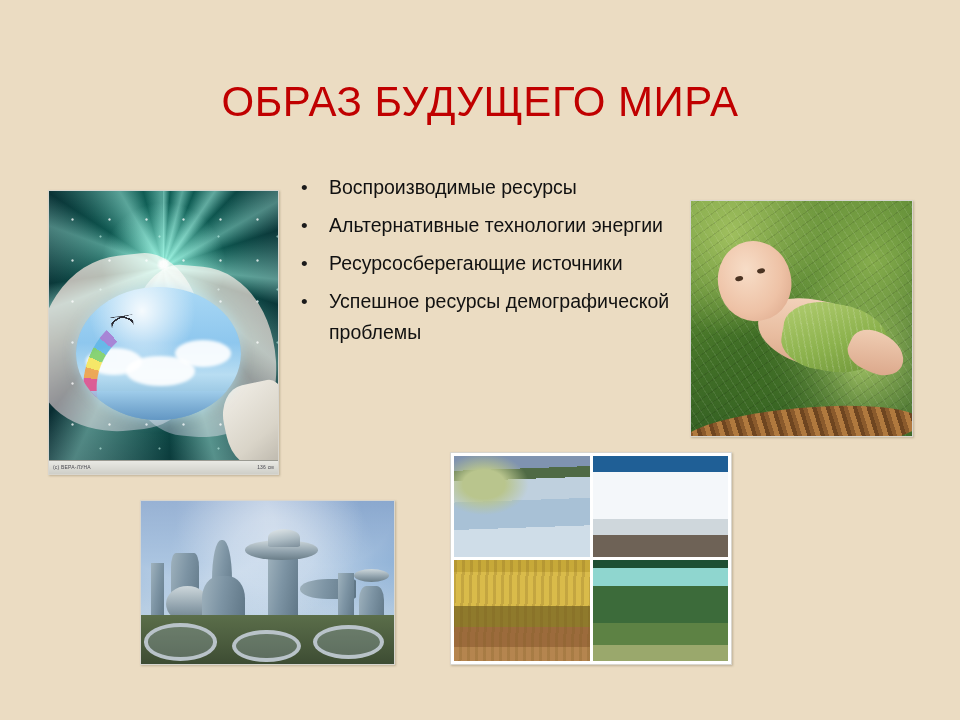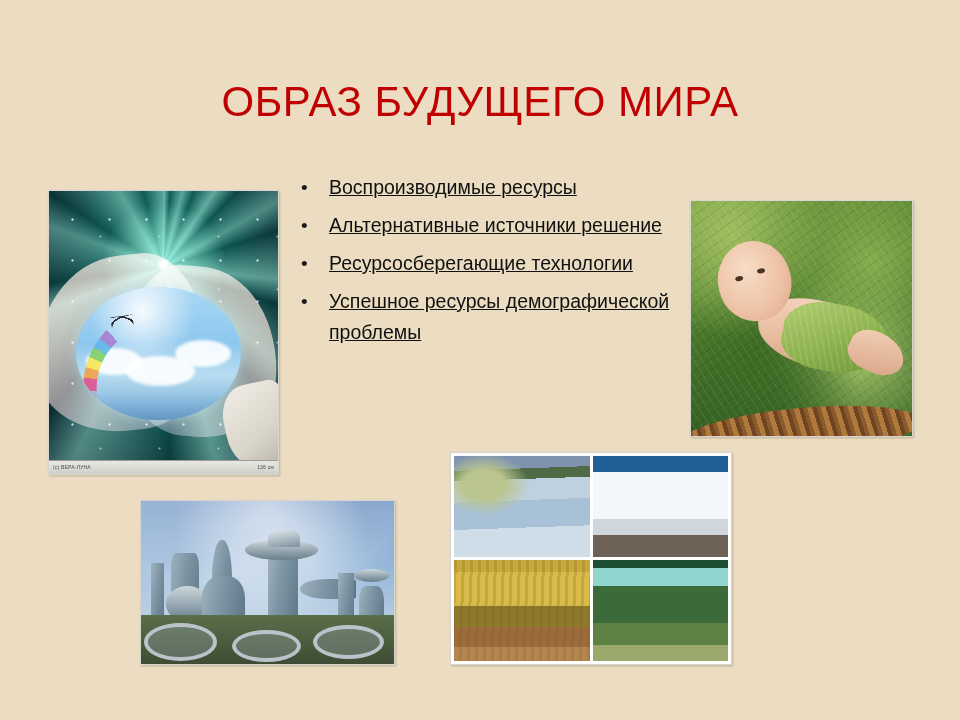--- a/index.html
+++ b/index.html
@@ -55,21 +55,20 @@
     line-height: 31px;
     text-align: left;
     padding-left: 5px;
     box-sizing: border-box;
   }
   .bullet-text {
     flex: 1 1 auto;
     font-size: 19.5px;
     line-height: 31px;
     color: #111111;
-    text-decoration: underline;
   }
 
   
   .pic {
     position: absolute;
     box-sizing: border-box;
     border: 1px solid #d8d6cf;
     box-shadow: 1px 1px 2px rgba(90, 75, 50, 0.30);
     overflow: hidden;
     background: #20303a;
@@ -332,26 +331,26 @@
 
   <div class="bullets">
 
     <div class="bullet-row">
       <span class="bullet-dot">•</span>
       <span class="bullet-text">Воспроизводимые ресурсы</span>
     </div>
 
     <div class="bullet-row">
       <span class="bullet-dot">•</span>
-      <span class="bullet-text">Альтернативные источники решение</span>
+      <span class="bullet-text">Альтернативные технологии энергии</span>
     </div>
 
     <div class="bullet-row">
       <span class="bullet-dot">•</span>
-      <span class="bullet-text">Ресурсосберегающие технологии</span>
+      <span class="bullet-text">Ресурсосберегающие источники</span>
     </div>
 
     <div class="bullet-row">
       <span class="bullet-dot">•</span>
       <span class="bullet-text">Успешное ресурсы демографической проблемы</span>
     </div>
 
   </div>
 
   <div class="pic" id="pic-hands">

